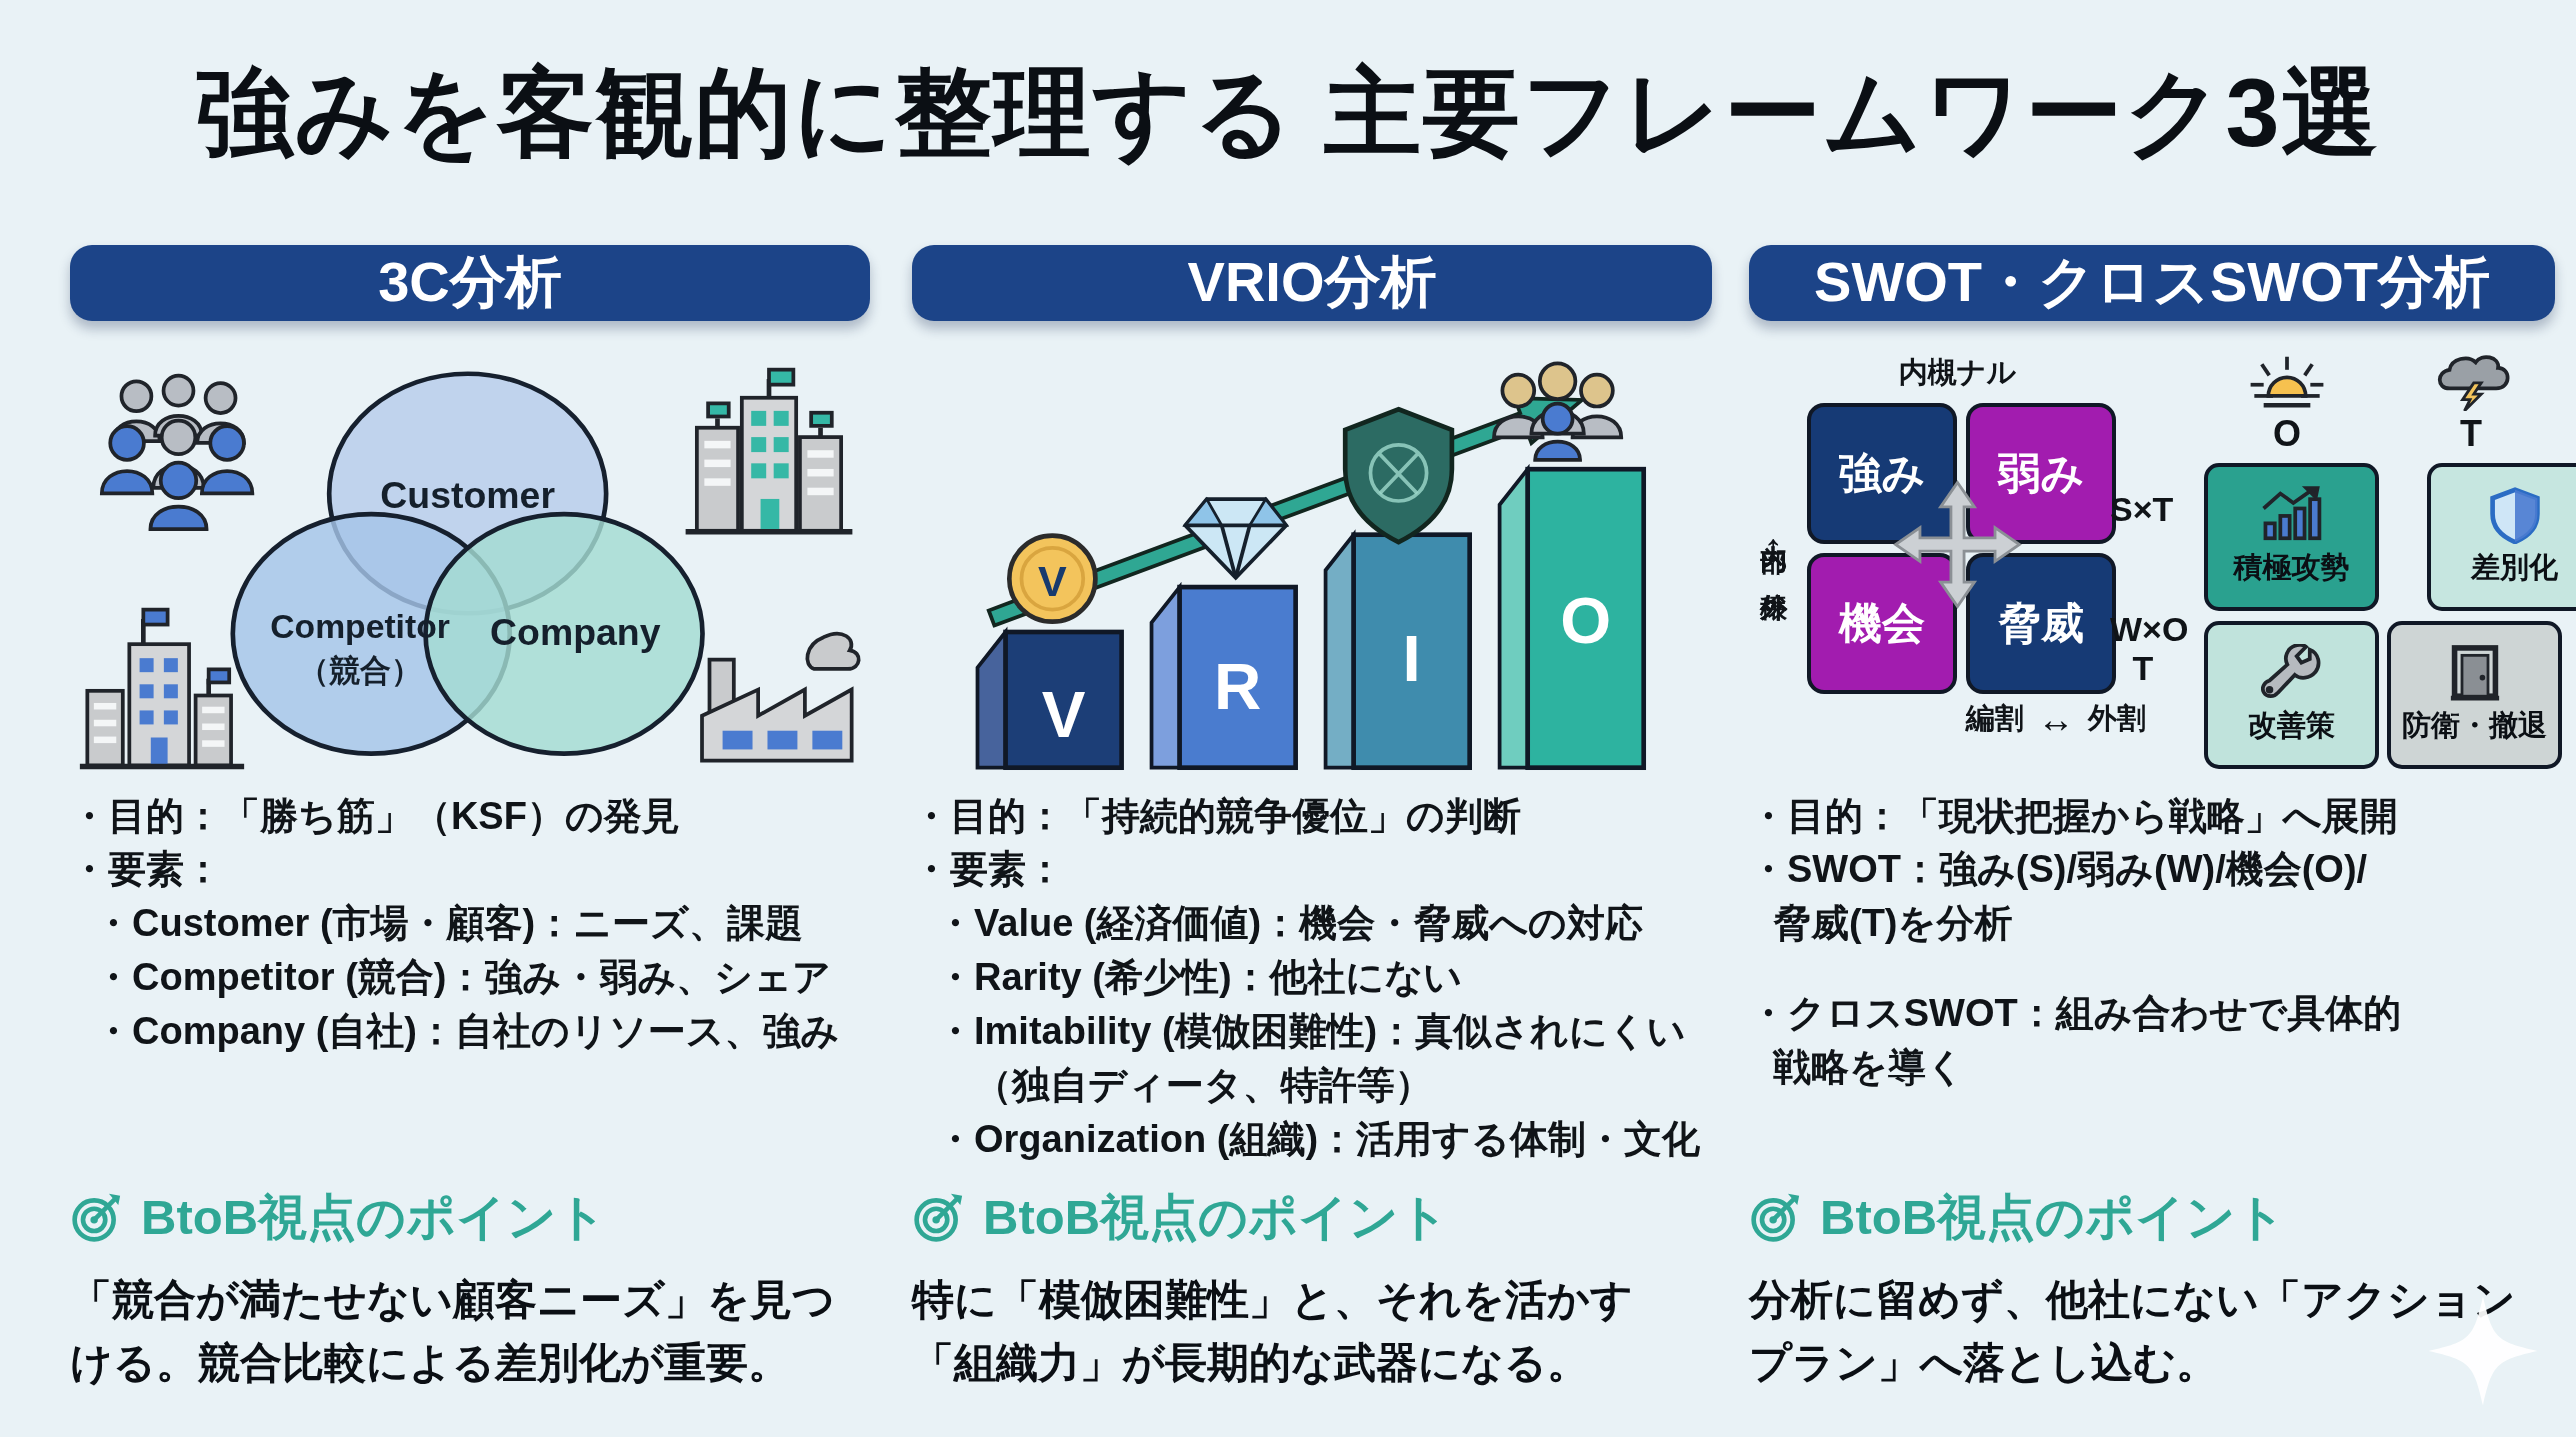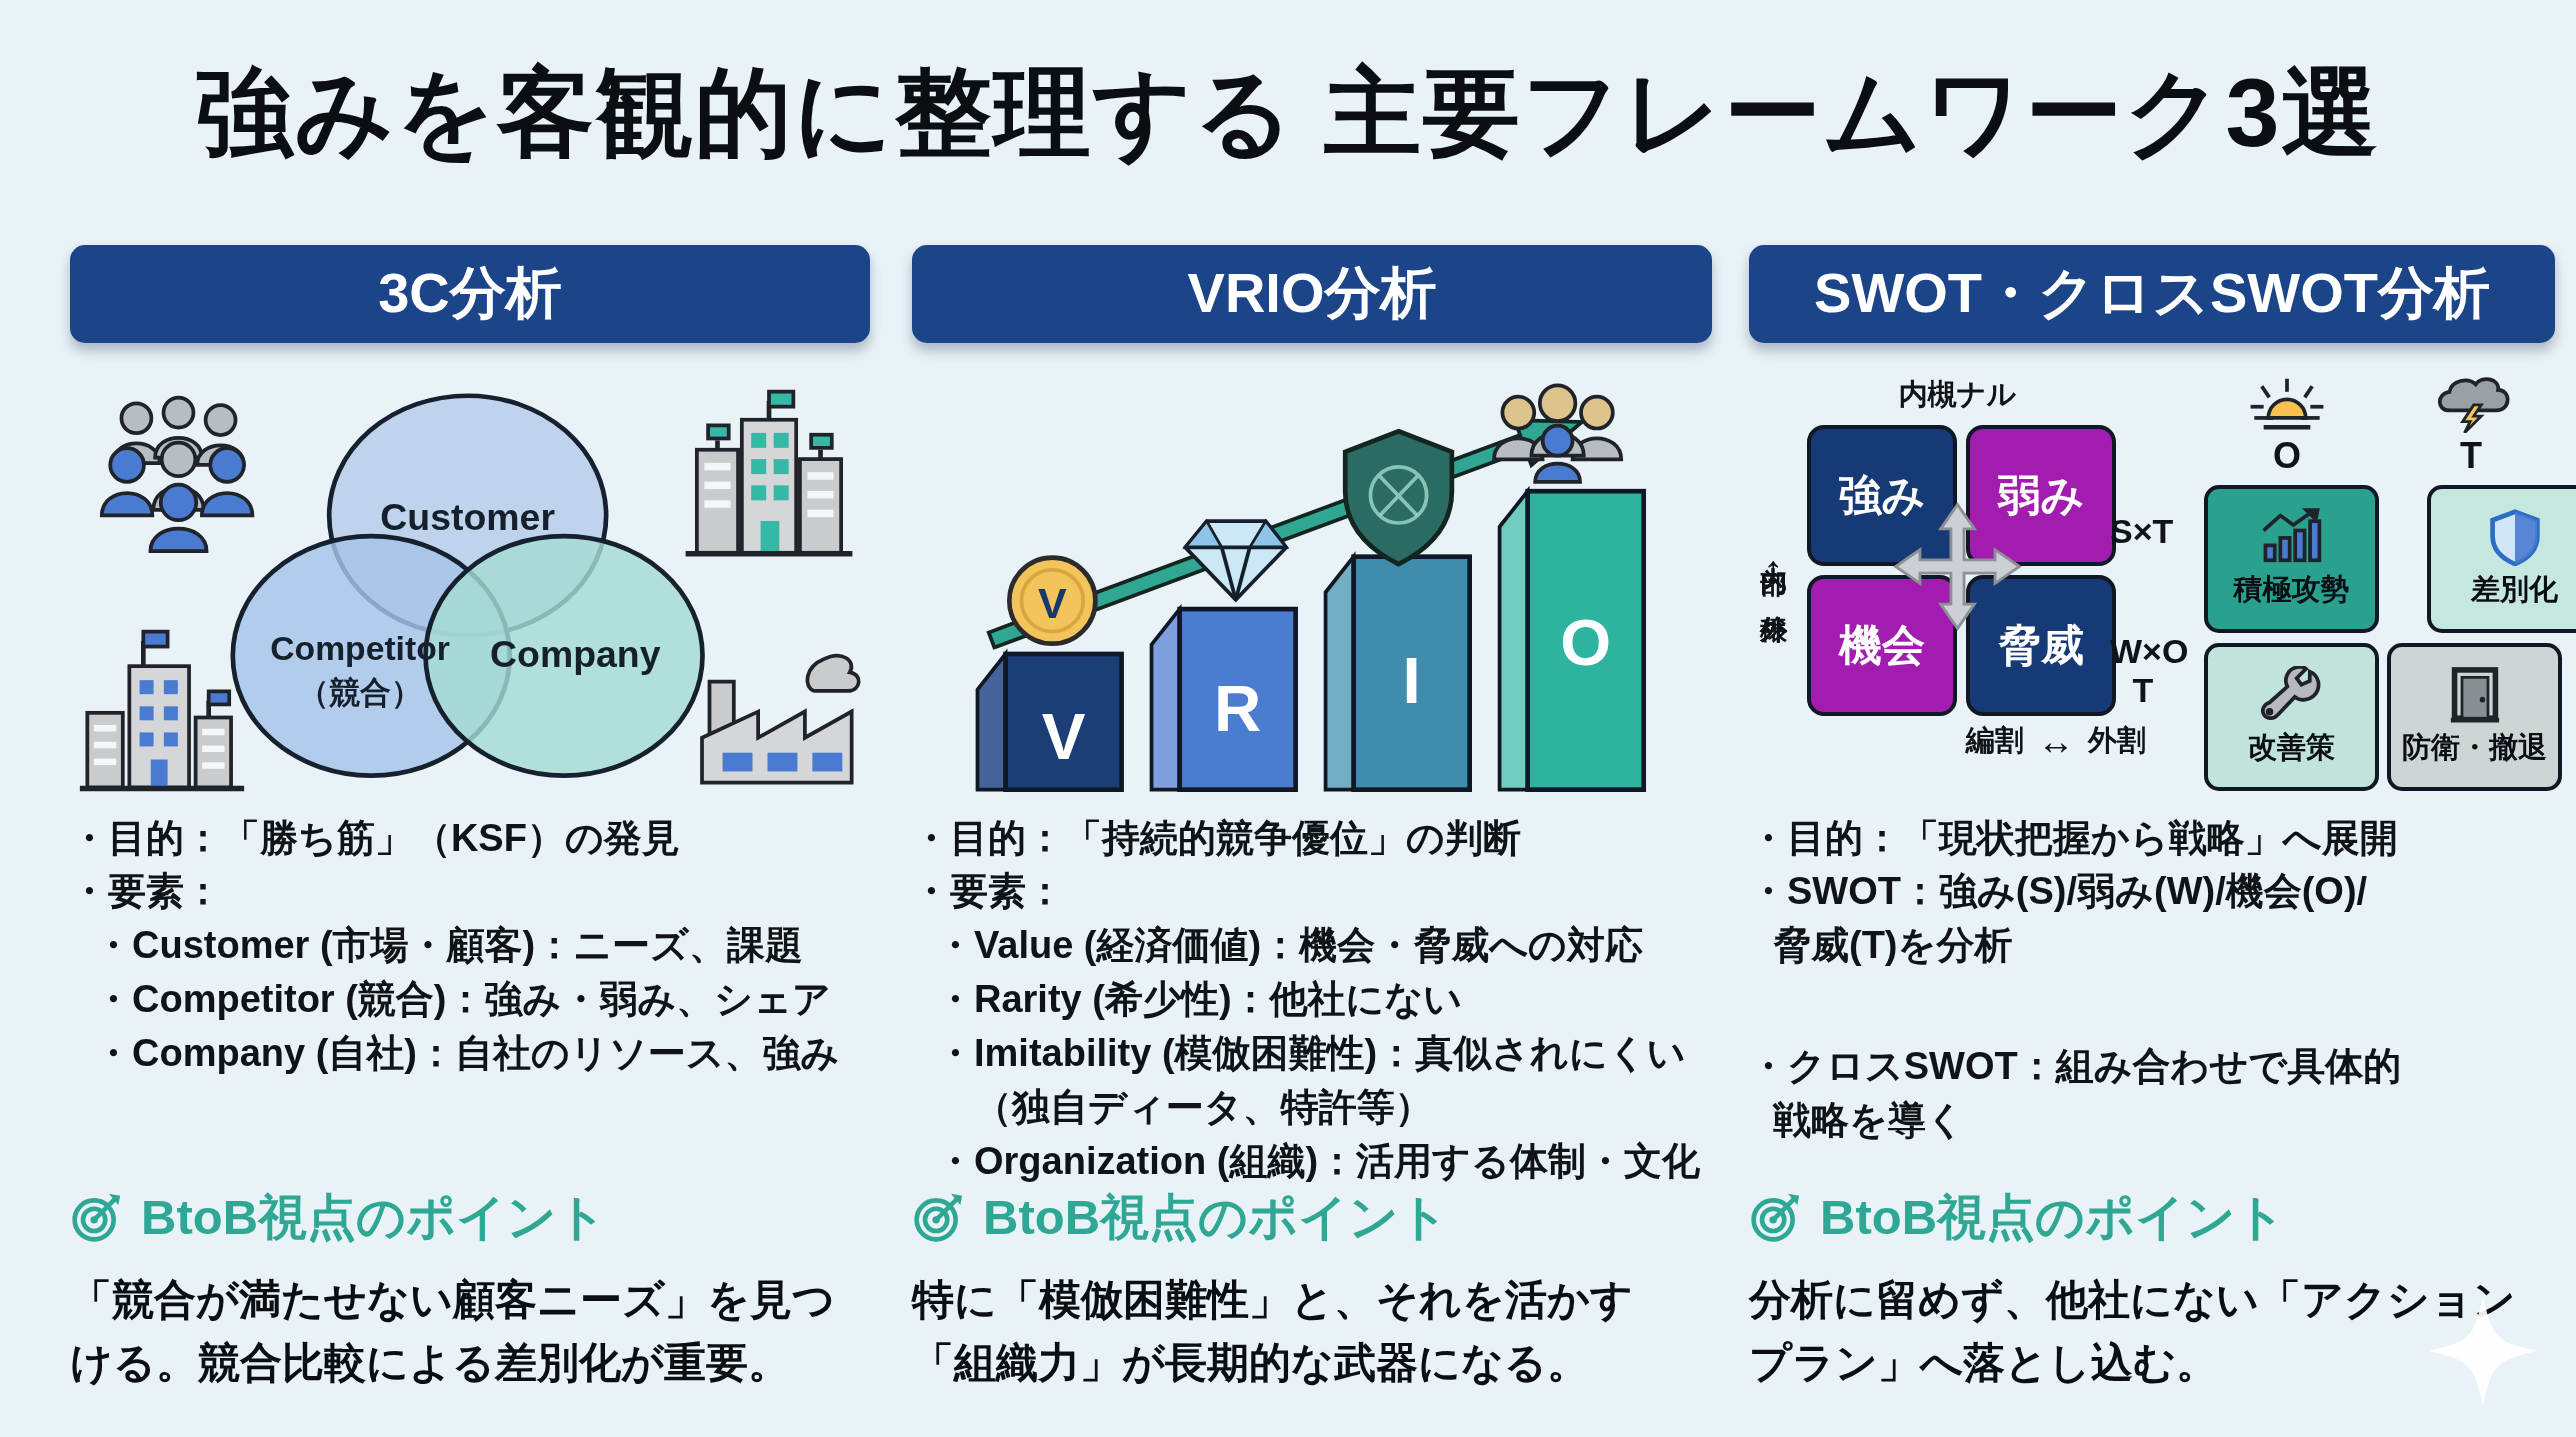--- a/index.html
+++ b/index.html
@@ -1,29 +1,29 @@
 <!DOCTYPE html>
 <html style="font-size:15px"><head>
 <meta charset="utf-8">
 <style>
   html,body{margin:0;padding:0;background:#dde8ee;}
   .canvas{position:relative;width:2576px;height:1438px;background:#e9f2f6;overflow:hidden;
           font-family:"Liberation Sans","DejaVu Sans",sans-serif;color:#101418;}
   .title{position:absolute;top:49px;left:0;width:100%;text-align:center;
          font-size:97px;font-weight:900;letter-spacing:1.9px;color:#0b0f14;}
   .col{position:absolute;top:245px;width:800px;height:1170px;}
-  .col-header{height:98px;background:#1c4488;border-radius:15px;display:flex;align-items:center;
+  .col-header{height:76px;background:#1c4488;border-radius:22px;display:flex;align-items:center;
               justify-content:center;color:#ffffff;font-size:56px;font-weight:800;
               box-shadow:0 7.5px 11.2px rgba(20,40,80,.28);}
   .illu{position:relative;height:431px;margin-top:30px;}
   .bullets{margin-top:7.5px;font-size:38px;font-weight:700;line-height:1.42;}
   .line{white-space:nowrap;}
   .line.i1{padding-left:24px;}
   .line.i2{padding-left:62px;}
-  .line.gap{margin-top:67px;}
+  .line.gap{margin-top:36px;}
   .btob{position:absolute;top:940px;left:0;right:0;}
   .btob-head{display:flex;align-items:center;gap:19px;color:#2fa795;font-size:49px;font-weight:800;}
   .btob-body{margin-top:17px;font-size:42px;font-weight:700;line-height:1.5;color:#0b0f14;}
   svg text{font-family:"Liberation Sans","DejaVu Sans",sans-serif;}
   
   .corner{position:absolute;}
   
   .sq{position:absolute;width:142px;height:133px;border:4.7px solid #101826;border-radius:17px;
       display:flex;align-items:center;justify-content:center;font-size:43px;font-weight:800;color:#fff;}
   .c-dark{background:#163a75;}

